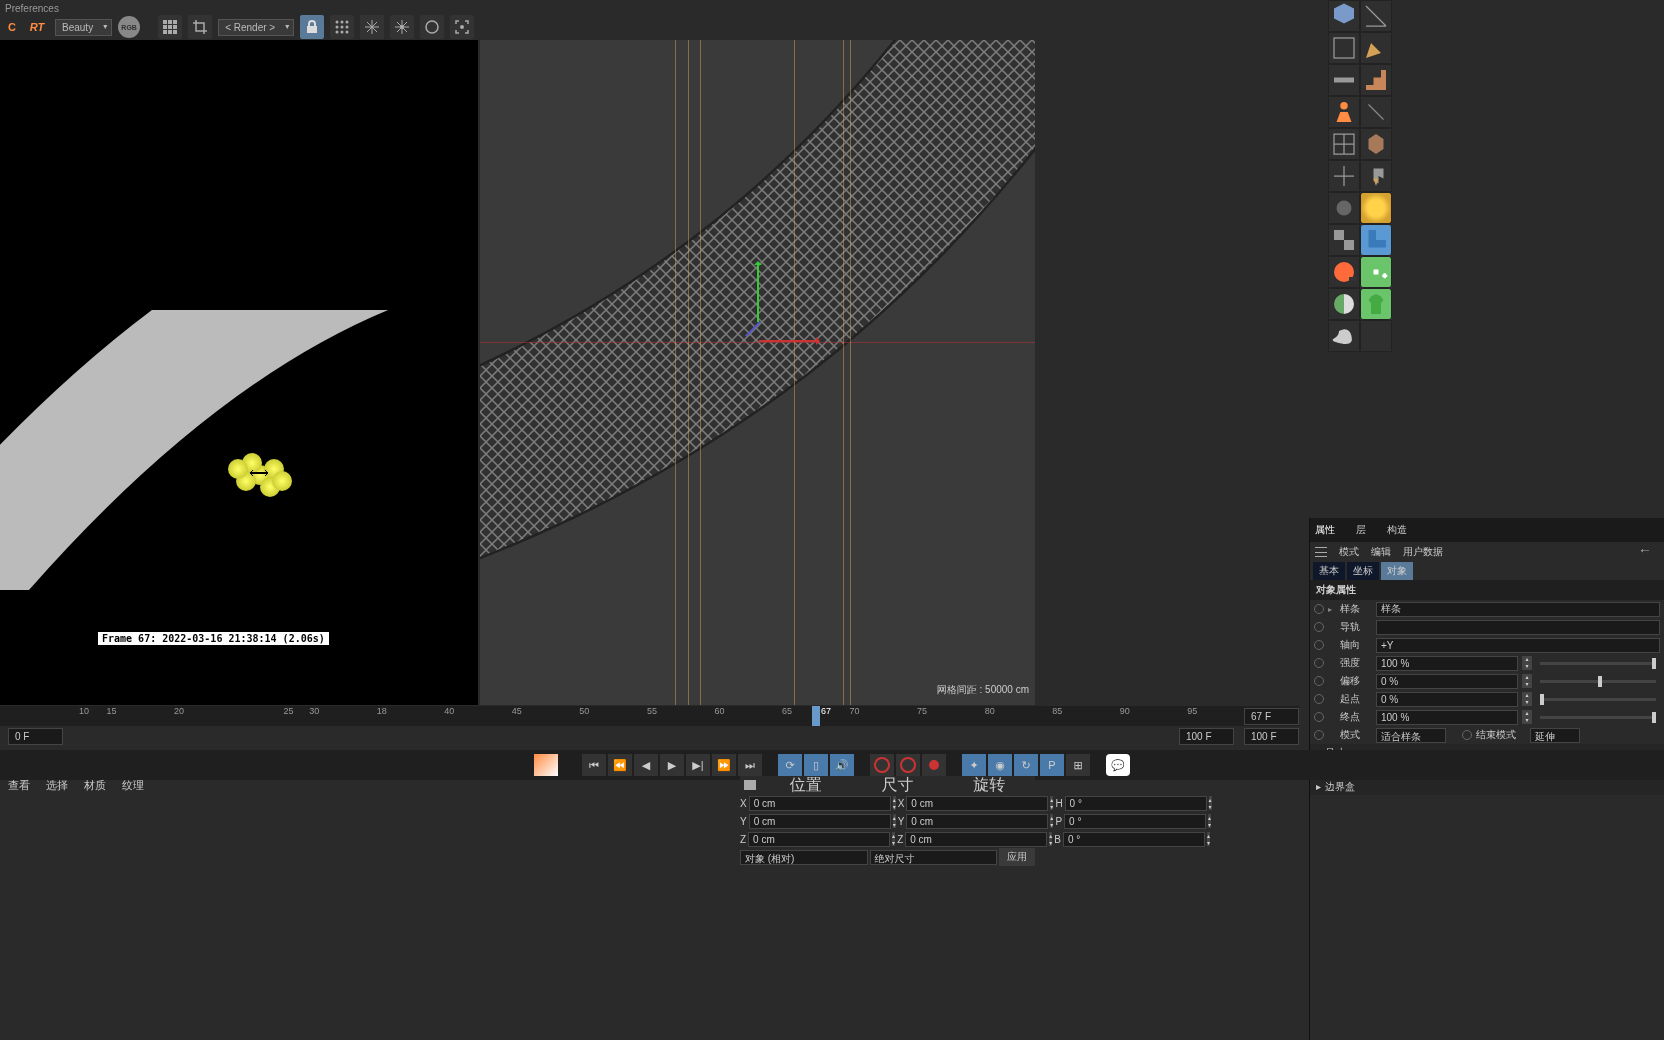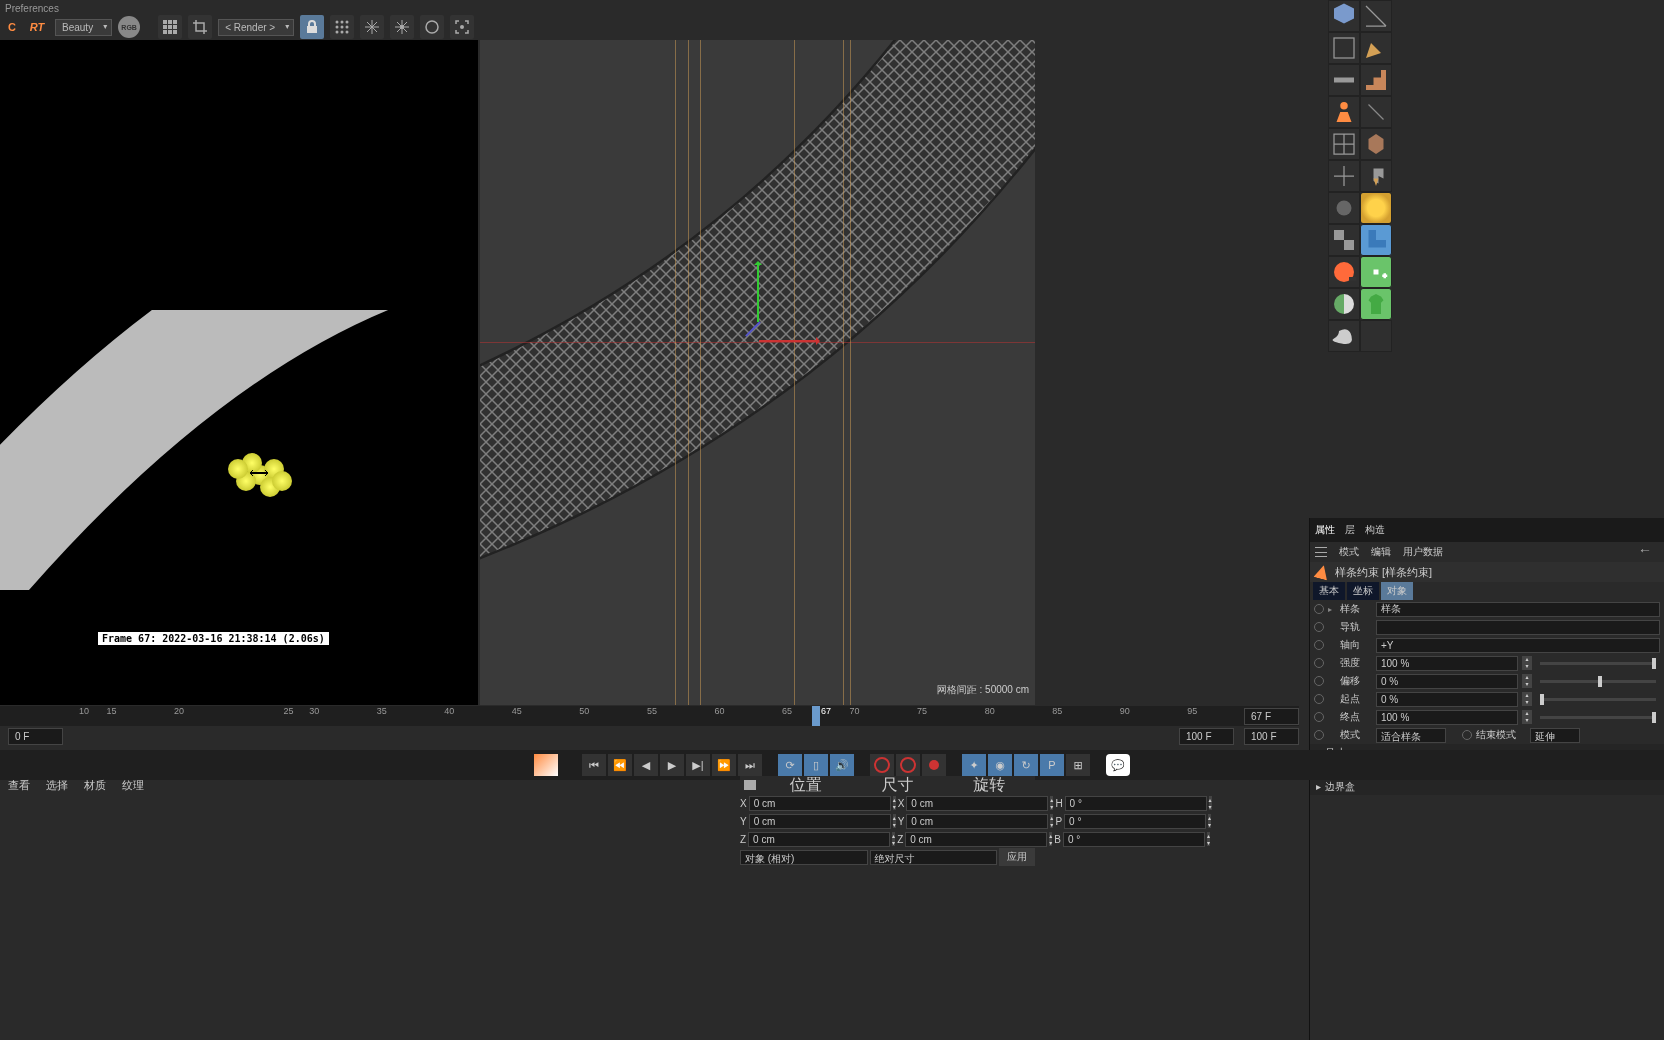--- a/index.html
+++ b/index.html
@@ -34,21 +34,21 @@
 
 .tool-palette { position: absolute; top: 0; right: 272px; width: 64px; display: flex; flex-wrap: wrap; }
 .tool-cell { width: 32px; height: 32px; background: #2f2f2f; display: flex; align-items: center; justify-content: center; cursor: pointer; border: 1px solid #222; }
 .tool-cell.orange svg { fill: #ff8c42; }
 .tool-cell.yellow { background: radial-gradient(circle, #ffd24a 40%, #d4a030 70%); border-radius: 3px; }
 .tool-cell.blue { background: #5a9ad4; border-radius: 3px; }
 .tool-cell.green-box { background: #6ac46a; border-radius: 3px; }
 
 
 .right-panel { position: absolute; top: 518px; right: 0; width: 355px; height: 522px; background: #2a2a2a; border-left: 1px solid #111; }
-.panel-tabs { height: 24px; background: #1a1a1a; display: flex; align-items: center; padding: 11px 5px; gap: 10px; font-size: 10px; }
+.panel-tabs { height: 24px; background: #1a1a1a; display: flex; align-items: center; padding: 11px 5px; gap: 21px; font-size: 10px; }
 .panel-menu { height: 20px; display: flex; align-items: center; padding: 0 5px; gap: 12px; font-size: 10px; }
 .menu-burger { width: 12px; height: 10px; display: flex; flex-direction: column; justify-content: space-between; cursor: pointer; }
 .menu-burger span { height: 1px; background: #aaa; }
 .obj-header { height: 20px; display: flex; align-items: center; padding: 0 5px; gap: 6px; background: #2f2f2f; }
 .obj-icon { width: 14px; height: 14px; background: #ff8c42; clip-path: polygon(50% 0, 100% 100%, 0 100%); transform: rotate(15deg); }
 .sub-tabs { height: 18px; display: flex; gap: 2px; padding: 0 3px; }
 .sub-tab { padding: 2px 6px; background: #0f172a; font-size: 10px; cursor: pointer; }
 .sub-tab.active { background: #5a7a9a; }
 .section-header { background: #1f1f1f; padding: 3px 6px; font-size: 10px; font-weight: bold; }
 .prop-row { display: flex; align-items: center; height: 18px; padding: 0 4px; gap: 4px; }
@@ -338,29 +338,26 @@
   <div class="panel-menu">
     <div class="menu-burger">
         <span></span>
         <span></span>
         <span></span>
       </div>
     <span>模式</span>
     <span>编辑</span>
     <span>用户数据</span>
   </div>
-  <div class="obj-header">
-    <div class="obj-icon"></div>
-    <span>样条约束 [样条约束]</span>
-  </div>
   <div class="sub-tabs">
     <div class="sub-tab">基本</div>
     <div class="sub-tab">坐标</div>
     <div class="sub-tab active">对象</div>
   </div>
+  <div class="section-header">对象属性</div>
 
   <div class="prop-row">
       <div class="radio"></div>
       <div class="chev">▸</div>
       <div class="prop-label">样条</div>
       <input class="prop-input" value="样条" style="">
     </div>
   <div class="prop-row">
       <div class="radio"></div>
       <div style="width:8px"></div>
@@ -452,21 +449,21 @@
 <div class="back-arrow">←</div>
 
 <div class="timeline">
   <div class="ruler">
     <div class="playhead" style="left:62.5%"></div>
   <div class="tick" style="left: 3%; margin-left: 40px;">10</div>
       <div class="tick" style="left: 8.2%;">15</div>
       <div class="tick" style="left: 13.4%;">20</div>
       <div class="tick" style="left: 18.6%; margin-left: 42px;">25</div>
       <div class="tick" style="left: 23.8%;">30</div>
-      <div class="tick" style="left: 29%;">35</div>
+      <div class="tick" style="left: 29%;">18</div>
       <div class="tick" style="left: 34.2%;">40</div>
       <div class="tick" style="left: 39.4%;">45</div>
       <div class="tick" style="left: 44.6%;">50</div>
       <div class="tick" style="left: 49.8%;">55</div>
       <div class="tick" style="left: 55%;">60</div>
       <div class="tick" style="left: 60.2%;">65</div>
       <div class="tick" style="left: 65.4%;">70</div>
       <div class="tick" style="left: 70.6%;">75</div>
       <div class="tick" style="left: 75.8%;">80</div>
       <div class="tick" style="left: 81%;">85</div>

